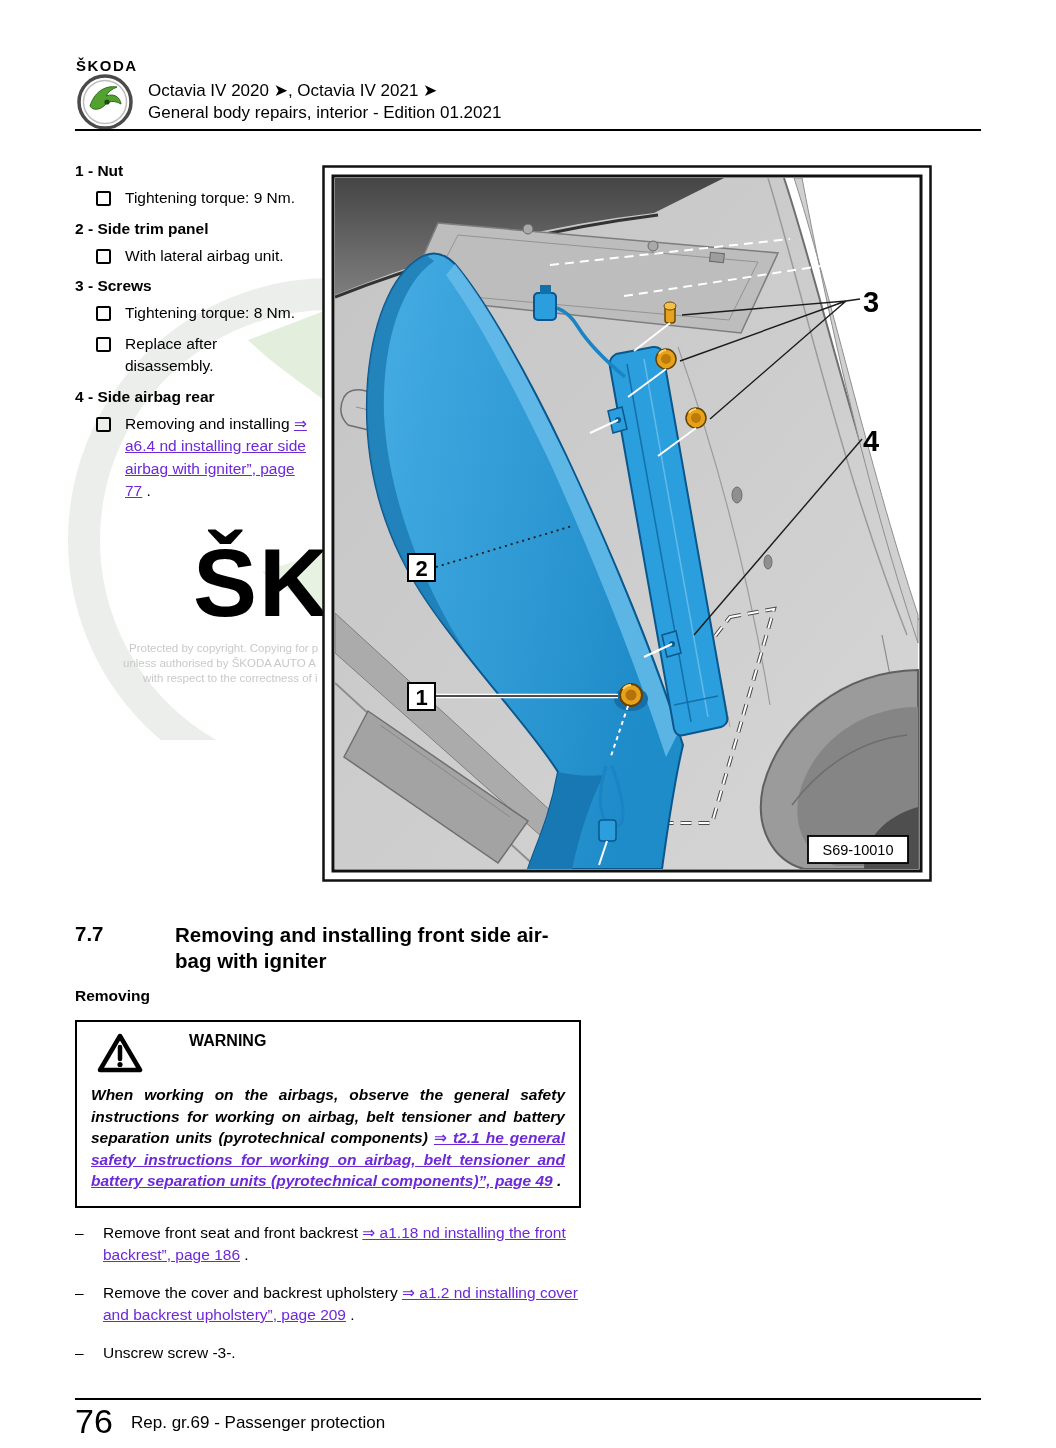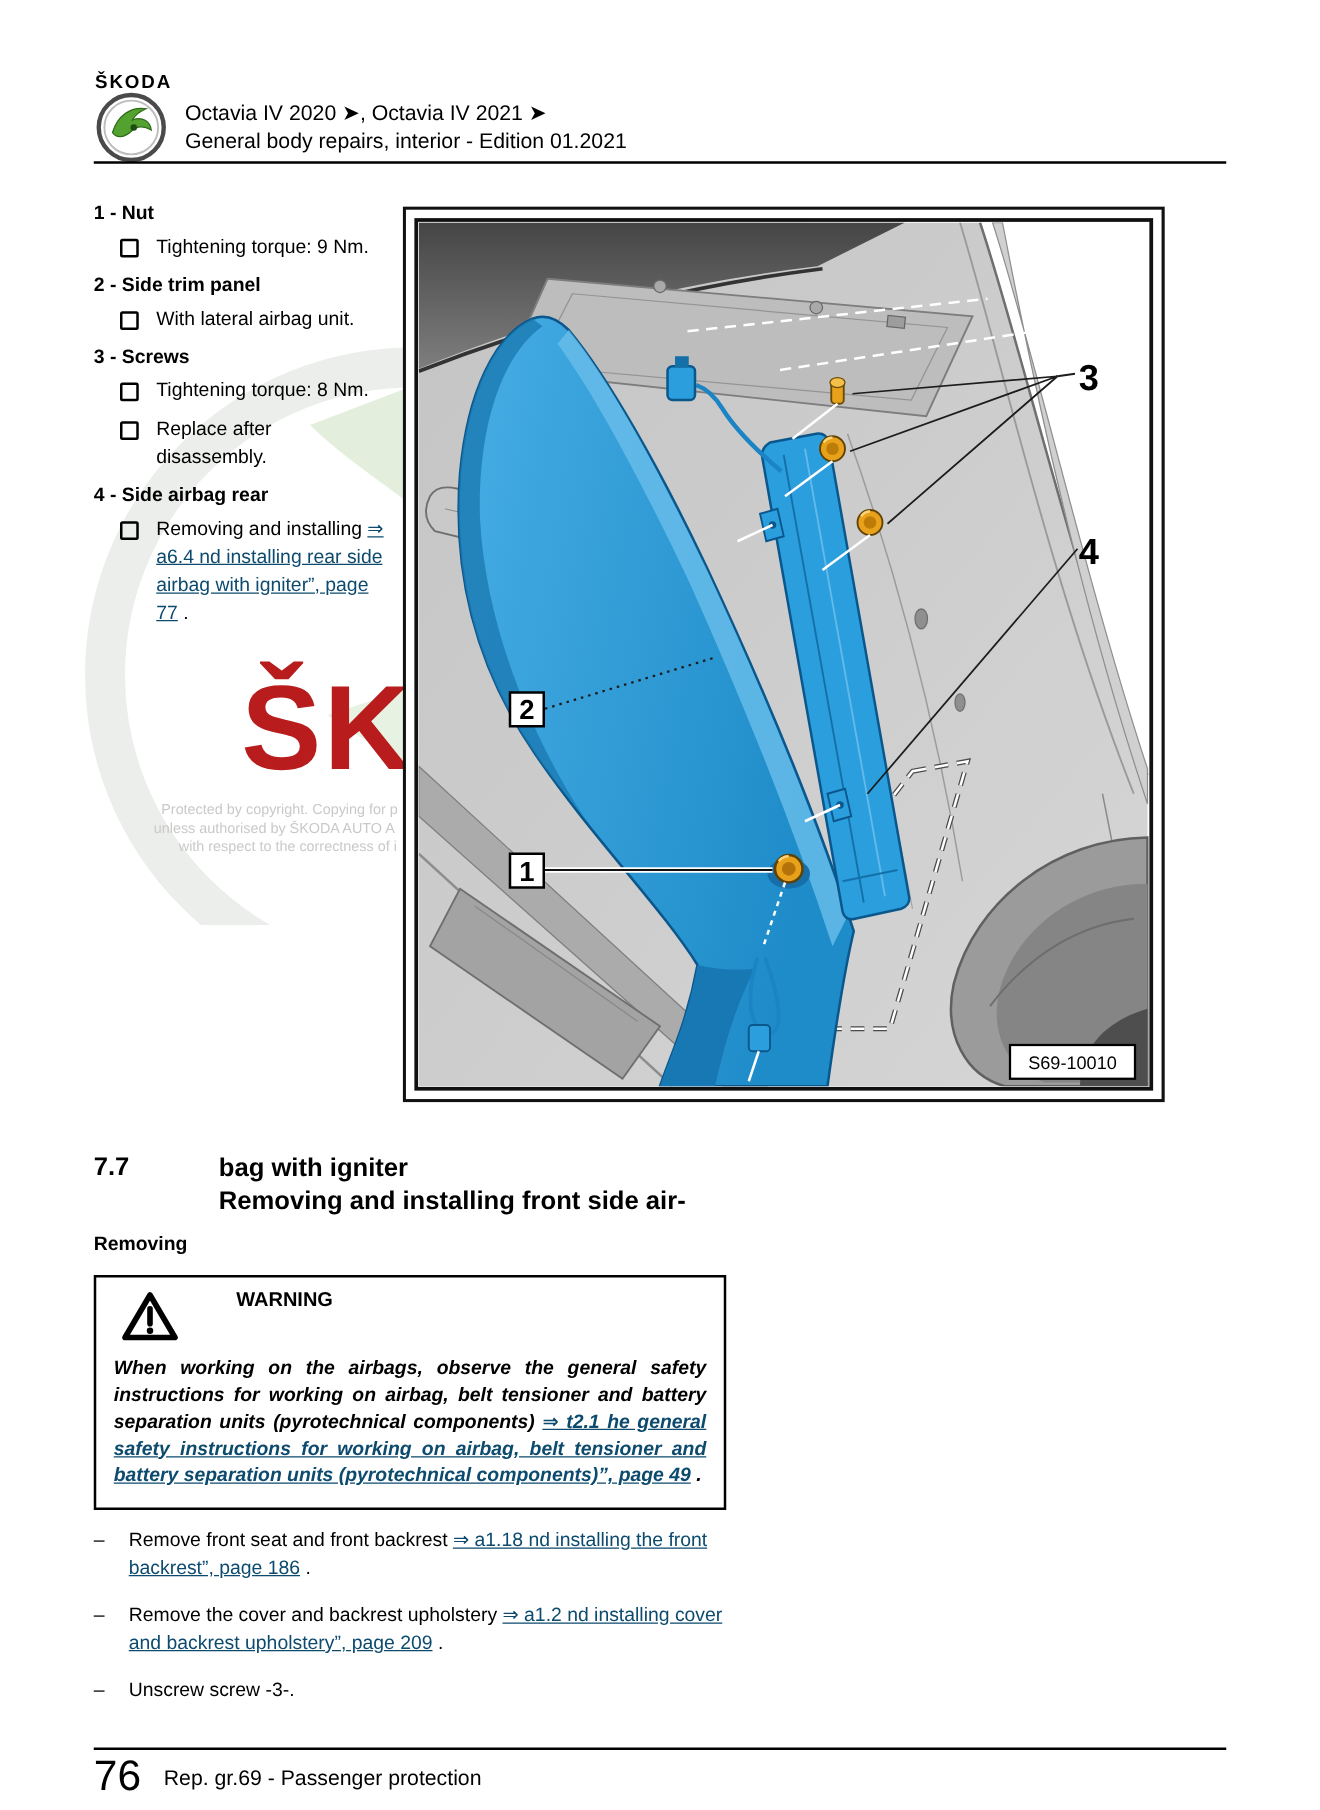--- a/index.html
+++ b/index.html
@@ -2,37 +2,37 @@
 <html><head>
 <meta charset="utf-8">
 <style>
   html,body{margin:0;padding:0;background:#ffffff;}
   .page{position:relative;width:1056px;height:1448px;background:#fff;overflow:hidden;
         font-family:"Liberation Sans","DejaVu Sans",sans-serif;color:#000;}
 
   
   .wm{position:absolute;left:0;top:0;z-index:0;}
   .wm-letters{position:absolute;left:193px;top:528px;font-size:96px;font-weight:bold;
-              color:#b91c1c;letter-spacing:2px;}
+              color:#000000;letter-spacing:2px;}
   .wm-copy{position:absolute;left:129px;top:641px;font-size:11.5px;line-height:15px;
            color:#c9c9c9;white-space:nowrap;}
 
   
   .brand{position:absolute;left:76px;top:57px;font-size:15px;font-weight:bold;letter-spacing:1.5px;z-index:2;}
   .logo{position:absolute;left:76px;top:73px;z-index:2;}
   .hdr-title{position:absolute;left:148px;top:80px;font-size:17px;line-height:21.5px;z-index:2;}
   .hdr-rule{position:absolute;left:75px;top:129px;width:906px;height:2px;background:#000;z-index:2;}
 
   
   .parts{position:absolute;left:75px;top:160px;width:256px;font-size:15.5px;z-index:2;}
   .part-h{font-weight:bold;margin:0 0 6px 0;line-height:21px;}
   .part-h + .part-h, .pd + .part-h{margin-top:0;}
   .pd{position:relative;padding-left:50px;width:182px;line-height:22.5px;margin-bottom:8px;}
   .cb{position:absolute;left:21px;top:4px;width:11px;height:11px;border:2px solid #000;border-radius:2px;}
-  .reflink{color:#0c4a6e;text-decoration:underline;}
+  .reflink{color:#6d28d9;text-decoration:underline;}
 
   
   .diagram{position:absolute;left:322px;top:165px;z-index:1;}
 
   
   .sec-num{position:absolute;left:75px;top:922px;font-size:20.5px;font-weight:bold;z-index:2;}
   .sec-title{position:absolute;left:175px;top:922px;width:430px;font-size:20.5px;font-weight:bold;line-height:26px;z-index:2;}
   .sub-h{position:absolute;left:75px;top:987px;font-size:15.5px;font-weight:bold;z-index:2;}
 
   
@@ -241,22 +241,22 @@
       <text x="541" y="147" font-size="29" font-weight="bold">3</text>
       <text x="541" y="286" font-size="29" font-weight="bold">4</text>
 
       <rect x="486" y="671" width="100" height="27" fill="#fff" stroke="#000" stroke-width="1.8"></rect>
       <text x="536" y="690" font-size="14.5" text-anchor="middle">S69-10010</text>
     </g>
   </svg>
 
   <div class="sec-num">7.7</div>
   <div class="sec-title">
+    <span style="display:block">Removing and installing front side air-</span>
     <span style="display:block">bag with igniter</span>
-    <span style="display:block">Removing and installing front side air-</span>
   </div>
   <div class="sub-h">Removing</div>
 
   <div class="warn">
     <div class="warn-head">
       <svg class="warn-icon" width="46" height="42">
         <path d="M 23,4 L 43,38 L 3,38 Z" fill="none" stroke="#000" stroke-width="4.5" stroke-linejoin="round"></path>
         <line x1="23" y1="15" x2="23" y2="27" stroke="#000" stroke-width="4.5" stroke-linecap="round"></line>
         <circle cx="23" cy="32.5" r="2.6" fill="#000"></circle>
       </svg>

